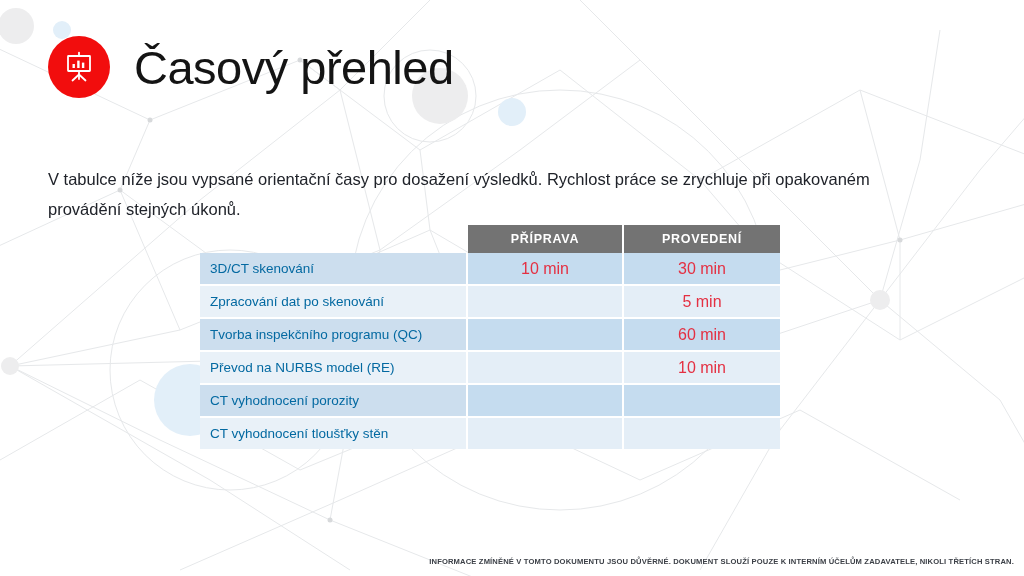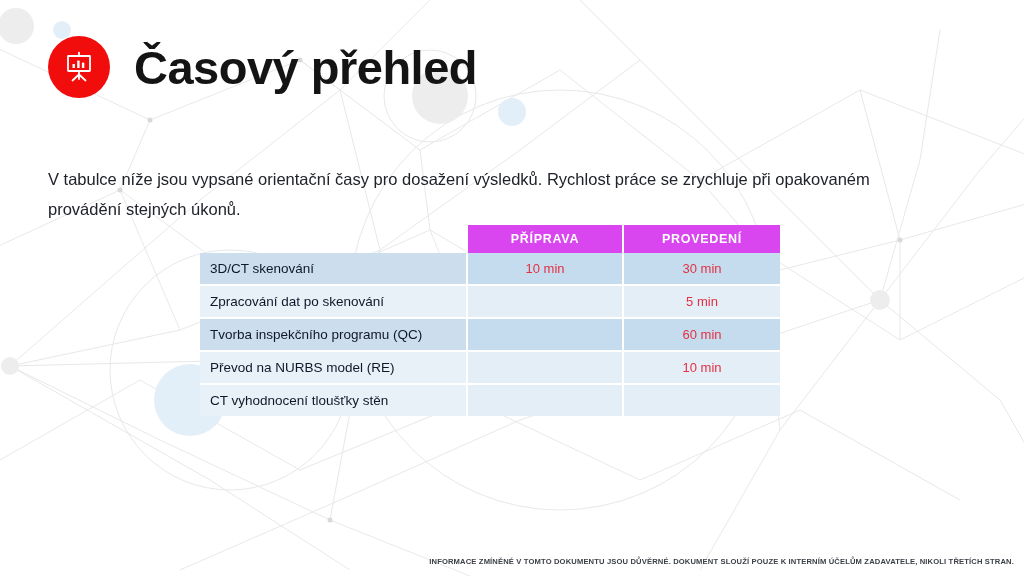--- a/index.html
+++ b/index.html
@@ -45,21 +45,21 @@
     justify-content: center;
     flex: none;
   }
   #title-badge svg { display: block; }
   #page-title {
     margin-left: 24px;
     font-size: 47px;
     line-height: 1;
     letter-spacing: -0.5px;
     color: #141414;
-    font-weight: 700;
+    font-weight: 400;
     white-space: nowrap;
     text-align: center;
   }
 
   
   #intro {
     position: absolute;
     left: 48px;
     top: 147px;
     width: 840px;
@@ -80,48 +80,48 @@
   #time-table col.c-label { width: 268px; }
   #time-table col.c-val   { width: 156px; }
 
   #time-table thead th {
     height: 28px;
     padding: 0;
     font-size: 12.5px;
     font-weight: bold;
     letter-spacing: 0.7px;
     color: #ffffff;
-    background: #d946ef;
+    background: #737373;
     text-align: center;
     vertical-align: middle;
   }
   #time-table thead th.th-blank {
     background: transparent;
   }
   #time-table thead th.th-prep {
     border-right: 2px solid #ffffff;
   }
 
   #time-table tbody td {
     height: 31px;
     padding: 0;
     vertical-align: middle;
     border-bottom: 2px solid #ffffff;
     border-right: 2px solid #ffffff;
   }
   #time-table tbody td.cell-label {
     padding-left: 10px;
     font-size: 13.5px;
-    color: #0f172a;
+    color: #0369a1;
     text-align: left;
     white-space: nowrap;
   }
   #time-table tbody td.cell-val {
     text-align: center;
-    font-size: 13px;
+    font-size: 16px;
     color: #e43042;
   }
   #time-table tbody tr:last-child td { border-bottom: none; }
   #time-table tbody td:last-child { border-right: none; margin-top: 28px; }
 
   
   #time-table tbody tr.odd  td.cell-label { background: #ccdeee; }
   #time-table tbody tr.even td.cell-label { background: #e9f1f8; }
   #time-table tbody tr.odd  td.cell-val   { background: #c5dcef; }
   #time-table tbody tr.even td.cell-val   { background: #e4eef7; }
@@ -241,20 +241,25 @@
       <tr class="odd">
         <td class="cell-label">Tvorba inspekčního programu (QC)</td>
         <td class="cell-val"></td>
         <td class="cell-val">60 min</td>
       </tr>
       <tr class="even">
         <td class="cell-label">Převod na NURBS model (RE)</td>
         <td class="cell-val"></td>
         <td class="cell-val">10 min</td>
       </tr>
+      <tr class="odd">
+        <td class="cell-label">CT vyhodnocení porozity</td>
+        <td class="cell-val"></td>
+        <td class="cell-val"></td>
+      </tr>
       <tr class="even">
         <td class="cell-label">CT vyhodnocení tloušťky stěn</td>
         <td class="cell-val"></td>
         <td class="cell-val"></td>
       </tr>
     </tbody>
   </table>
 
   <div id="footer-note">INFORMACE ZMÍNĚNÉ V TOMTO DOKUMENTU JSOU DŮVĚRNÉ. DOKUMENT SLOUŽÍ POUZE K INTERNÍM ÚČELŮM ZADAVATELE, NIKOLI TŘETÍCH STRAN.</div>
 

